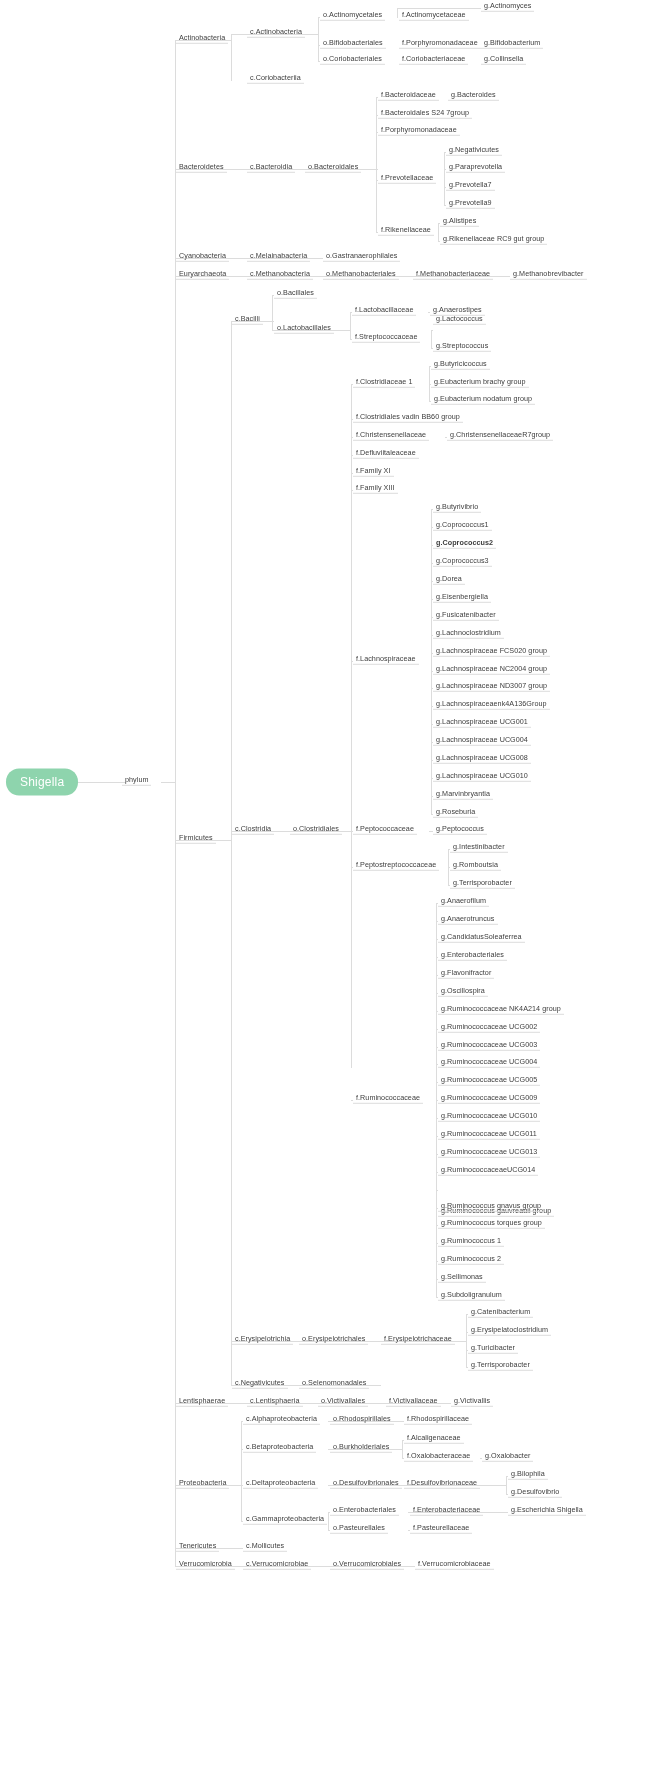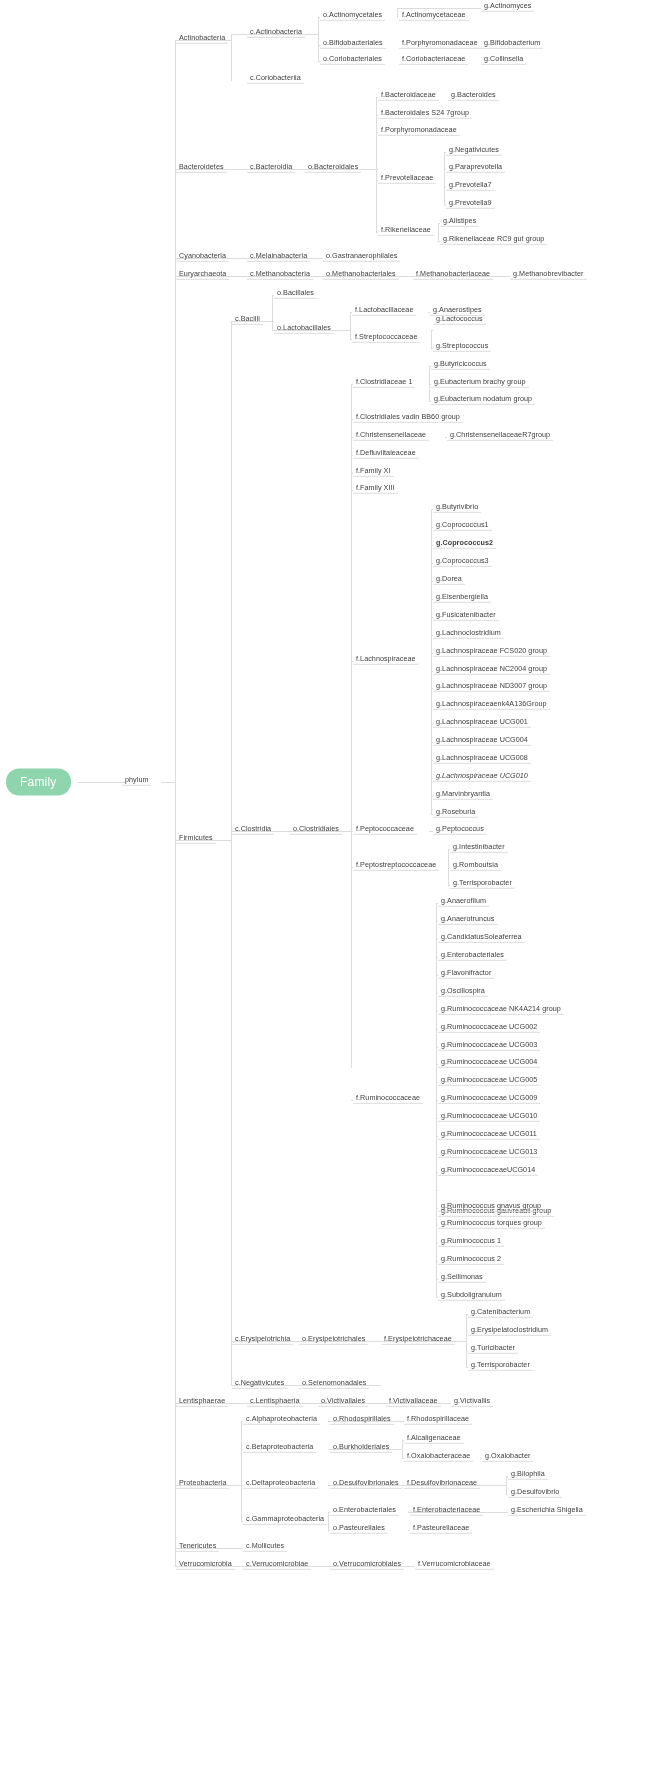--- a/index.html
+++ b/index.html
@@ -197,21 +197,21 @@
     <div class="link h" style="left: 506px; top: 1494px; width: 2px; height: 1px; background: rgb(220, 220, 220);"></div>
     <div class="link v" style="left: 328px; top: 1512px; width: 1px; height: 19px; background: rgb(220, 220, 220);"></div>
     <div class="link h" style="left: 328px; top: 1512px; width: 2px; height: 1px; background: rgb(220, 220, 220);"></div>
     <div class="link h" style="left: 328px; top: 1530px; width: 2px; height: 1px; background: rgb(220, 220, 220);"></div>
     <div class="link h" style="left: 408px; top: 1512px; width: 100px; height: 1px; background: rgb(220, 220, 220);"></div>
     <div class="link h" style="left: 408px; top: 1530px; width: 2px; height: 1px; background: rgb(220, 220, 220);"></div>
     <div class="link h" style="left: 175px; top: 1548px; width: 68px; height: 1px; background: rgb(220, 220, 220);"></div>
     <div class="link h" style="left: 175px; top: 1566px; width: 68px; height: 1px; background: rgb(220, 220, 220);"></div>
     <div class="link h" style="left: 241px; top: 1566px; width: 89px; height: 1px; background: rgb(220, 220, 220);"></div>
     <div class="link h" style="left: 328px; top: 1566px; width: 87px; height: 1px; background: rgb(220, 220, 220);"></div>
-    <div class="node root" style="left: 6px; top: 782px;">Family</div>
+    <div class="node root" style="left: 6px; top: 782px;">Shigella</div>
     <div class="node phylum-root" style="left: 122px; top: 786px;">phylum</div>
     <div class="node" style="left: 176px; top: 44px; color: rgb(60, 60, 60);">Actinobacteria</div>
     <div class="node" style="left: 247px; top: 38px; color: rgb(60, 60, 60);">c.Actinobacteria</div>
     <div class="node" style="left: 320px; top: 21px; color: rgb(60, 60, 60);">o.Actinomycetales</div>
     <div class="node" style="left: 399px; top: 21px; color: rgb(60, 60, 60);">f.Actinomycetaceae</div>
     <div class="node" style="left: 481px; top: 12px; color: rgb(60, 60, 60);">g.Actinomyces</div>
     <div class="node" style="left: 320px; top: 49px; color: rgb(60, 60, 60);">o.Bifidobacteriales</div>
     <div class="node" style="left: 399px; top: 49px; color: rgb(60, 60, 60);">f.Porphyromonadaceae</div>
     <div class="node" style="left: 481px; top: 49px; color: rgb(60, 60, 60);">g.Bifidobacterium</div>
     <div class="node" style="left: 320px; top: 65px; color: rgb(60, 60, 60);">o.Coriobacteriales</div>
@@ -271,21 +271,21 @@
     <div class="node" style="left: 433px; top: 603px; color: rgb(60, 60, 60);">g.Eisenbergiella</div>
     <div class="node" style="left: 433px; top: 621px; color: rgb(60, 60, 60);">g.Fusicatenibacter</div>
     <div class="node" style="left: 433px; top: 639px; color: rgb(60, 60, 60);">g.Lachnoclostridium</div>
     <div class="node" style="left: 433px; top: 657px; color: rgb(60, 60, 60);">g.Lachnospiraceae FCS020 group</div>
     <div class="node" style="left: 433px; top: 675px; color: rgb(60, 60, 60);">g.Lachnospiraceae NC2004 group</div>
     <div class="node" style="left: 433px; top: 692px; color: rgb(60, 60, 60);">g.Lachnospiraceae ND3007 group</div>
     <div class="node" style="left: 433px; top: 710px; color: rgb(60, 60, 60);">g.Lachnospiraceaenk4A136Group</div>
     <div class="node" style="left: 433px; top: 728px; color: rgb(60, 60, 60);">g.Lachnospiraceae UCG001</div>
     <div class="node" style="left: 433px; top: 746px; color: rgb(60, 60, 60);">g.Lachnospiraceae UCG004</div>
     <div class="node" style="left: 433px; top: 764px; color: rgb(60, 60, 60);">g.Lachnospiraceae UCG008</div>
-    <div class="node" style="left: 433px; top: 782px; color: rgb(60, 60, 60); font-style: italic;">g.Lachnospiraceae UCG010</div>
+    <div class="node" style="left: 433px; top: 782px; color: rgb(60, 60, 60);">g.Lachnospiraceae UCG010</div>
     <div class="node" style="left: 433px; top: 800px; color: rgb(60, 60, 60);">g.Marvinbryantia</div>
     <div class="node" style="left: 433px; top: 818px; color: rgb(60, 60, 60);">g.Roseburia</div>
     <div class="node" style="left: 353px; top: 835px; color: rgb(60, 60, 60);">f.Peptococcaceae</div>
     <div class="node" style="left: 433px; top: 835px; color: rgb(60, 60, 60);">g.Peptococcus</div>
     <div class="node" style="left: 353px; top: 871px; color: rgb(60, 60, 60);">f.Peptostreptococcaceae</div>
     <div class="node" style="left: 450px; top: 853px; color: rgb(60, 60, 60);">g.Intestinibacter</div>
     <div class="node" style="left: 450px; top: 871px; color: rgb(60, 60, 60);">g.Romboutsia</div>
     <div class="node" style="left: 450px; top: 889px; color: rgb(60, 60, 60);">g.Terrisporobacter</div>
     <div class="node" style="left: 353px; top: 1104px; color: rgb(60, 60, 60);">f.Ruminococcaceae</div>
     <div class="node" style="left: 438px; top: 907px; color: rgb(60, 60, 60); text-align: center;">g.Anaerofilum</div>

